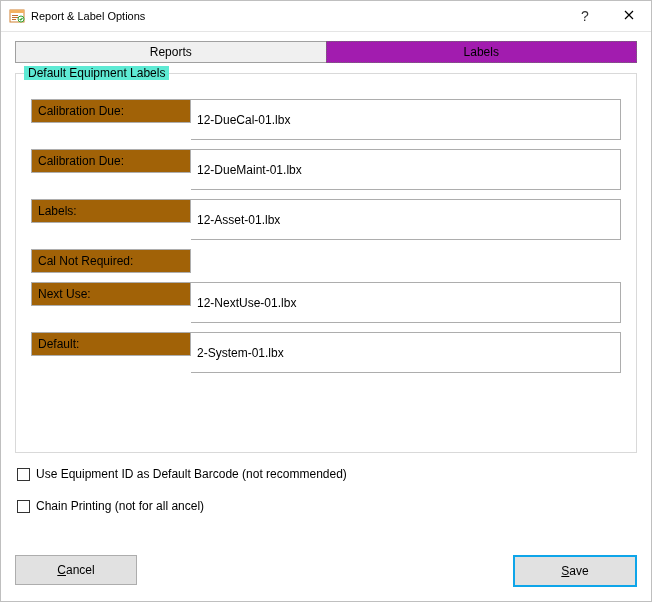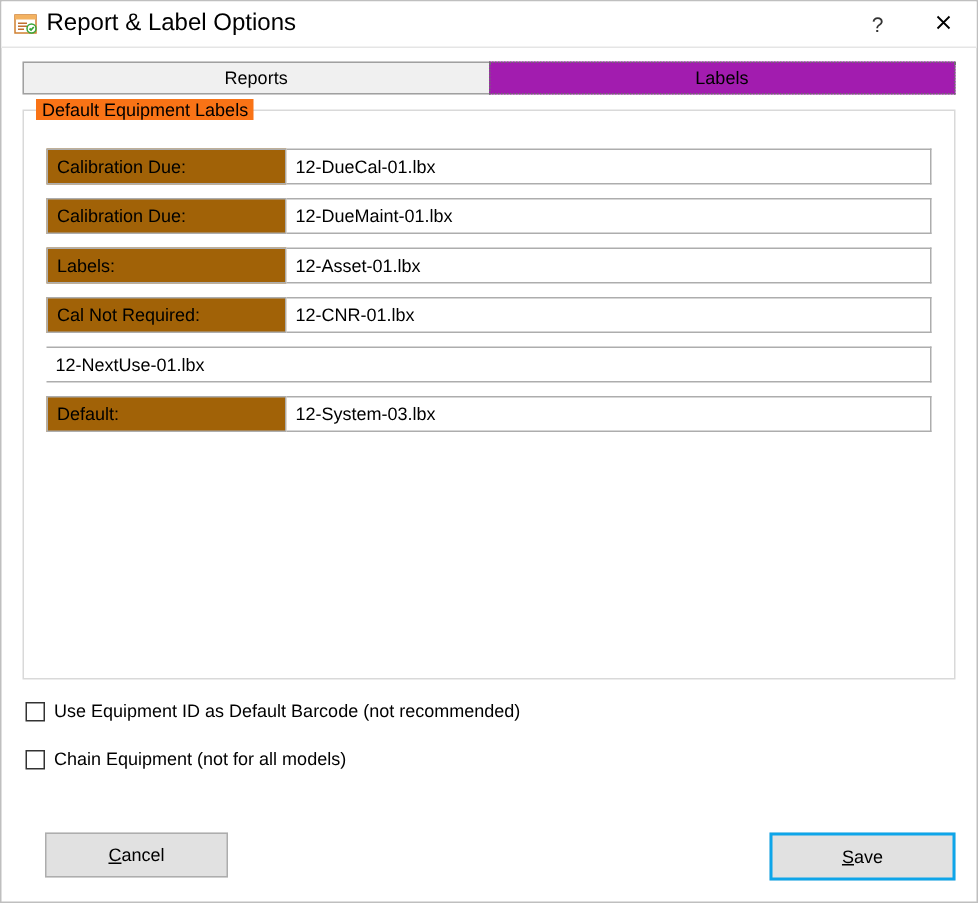--- a/index.html
+++ b/index.html
@@ -1,43 +1,43 @@
 <!DOCTYPE html>
 <html><head>
 <meta charset="utf-8">
 <style>
   html,body{margin:0;padding:0;font-family:"Segoe UI",Tahoma,sans-serif;font-size:12px;color:#000;background:#fff}
   .window{width:652px;height:602px;border:1px solid #bfbfbf;background:#fff;box-sizing:border-box;position:relative}
   
   .titlebar{height:30px;background:#fff;display:flex;align-items:center;border-bottom:1px solid #e5e5e5}
   .titlebar .icon{margin-left:8px;display:inline-flex}
-  .titlebar .title{margin-left:6px;font-size:16px}
+  .titlebar .title{margin-left:6px;font-size:11px}
   .titlebar .spacer{flex:1}
   .titlebar .tbtn{width:44px;height:30px;display:flex;align-items:center;justify-content:center;color:#333}
   .titlebar .tbtn svg{width:10px;height:10px}
   
   .client{position:absolute;left:0;right:0;top:30px;bottom:0;padding:10px 14px 24px 14px;box-sizing:border-box}
   
   .tabstrip{display:flex;height:22px}
   .tab{flex:1;border:1px solid #a0a0a0;display:flex;align-items:center;justify-content:center;font-size:12px;background:#fff;position:relative}
   .tab.inactive{background:#f0f0f0}
   .tab.active{border:1px dotted #707070;background:#a21caf;z-index:2}
   .tab + .tab{margin-left:-1px}
   
   .group{border:1px solid #d9d9d9;margin-top:10px;padding:25px 15px 15px 15px;position:relative;height:380px;box-sizing:border-box}
-  .group .legend{position:absolute;top:-8px;left:8px;background:#f97316;padding:0 4px;font-size:12px;color:#000}
+  .group .legend{position:absolute;top:-8px;left:8px;background:#5eead4;padding:0 4px;font-size:12px;color:#000}
   .row{display:flex;margin-bottom:9px}
   .row .lbl{width:160px;height:24px;border:1px solid #adadad;background:#a16207;display:flex;align-items:center;padding-left:6px;box-sizing:border-box;font-size:12px}
-  .row .val{flex:1;height:24px;border:1px solid #adadad;border-left:none;background:#fff;display:flex;align-items:center;padding-left:6px;box-sizing:border-box;font-size:12px}
+  .row .val{flex:1;height:41px;border:1px solid #adadad;border-left:none;background:#fff;display:flex;align-items:center;padding-left:6px;box-sizing:border-box;font-size:12px}
   
   .checks{margin-top:14px}
   .chk{display:flex;align-items:center;margin:10px 2px 18px 2px;font-size:12px}
   .chk .box{width:13px;height:13px;border:1px solid #333;margin-right:6px;box-sizing:border-box;background:#fff}
   
-  .buttons{position:absolute;left:29px;right:14px;bottom:14px;display:flex;justify-content:space-between}
+  .buttons{position:absolute;left:14px;right:14px;bottom:14px;display:flex;justify-content:space-between}
   .btn{width:120px;height:28px;border:1px solid #adadad;background:#e1e1e1;display:flex;align-items:center;justify-content:center;font-size:12px}
   .btn.primary{border:2px solid #0ea5e9;background:#e1e1e1}
   .btn .ul{text-decoration:underline}
 </style>
 </head>
 <body>
 <div class="window">
 
   <div class="titlebar">
     <span class="icon">
@@ -86,39 +86,39 @@
       <div class="row">
         <div class="lbl">Calibration Due:</div>
         <div class="val">12-DueMaint-01.lbx</div>
       </div>
       <div class="row">
         <div class="lbl">Labels:</div>
         <div class="val">12-Asset-01.lbx</div>
       </div>
       <div class="row">
         <div class="lbl">Cal Not Required:</div>
-        <div class="val">12-CNR-01.lbx</div>
       </div>
       <div class="row">
+        <div class="lbl">Next Use:</div>
         <div class="val">12-NextUse-01.lbx</div>
       </div>
       <div class="row">
         <div class="lbl">Default:</div>
-        <div class="val">12-System-03.lbx</div>
+        <div class="val">2-System-01.lbx</div>
       </div>
     </div>
 
     <div class="checks">
       <label class="chk">
         <span class="box"></span>
         <span>Use Equipment ID as Default Barcode (not recommended)</span>
       </label>
       <label class="chk">
         <span class="box"></span>
-        <span>Chain Equipment (not for all models)</span>
+        <span>Chain Printing (not for all ancel)</span>
       </label>
     </div>
 
     <div class="buttons">
       <div class="btn">
         <span><span class="ul">C</span><span>ancel</span></span>
       </div>
       <div class="btn primary">
         <span><span class="ul">S</span><span>ave</span></span>
       </div>

